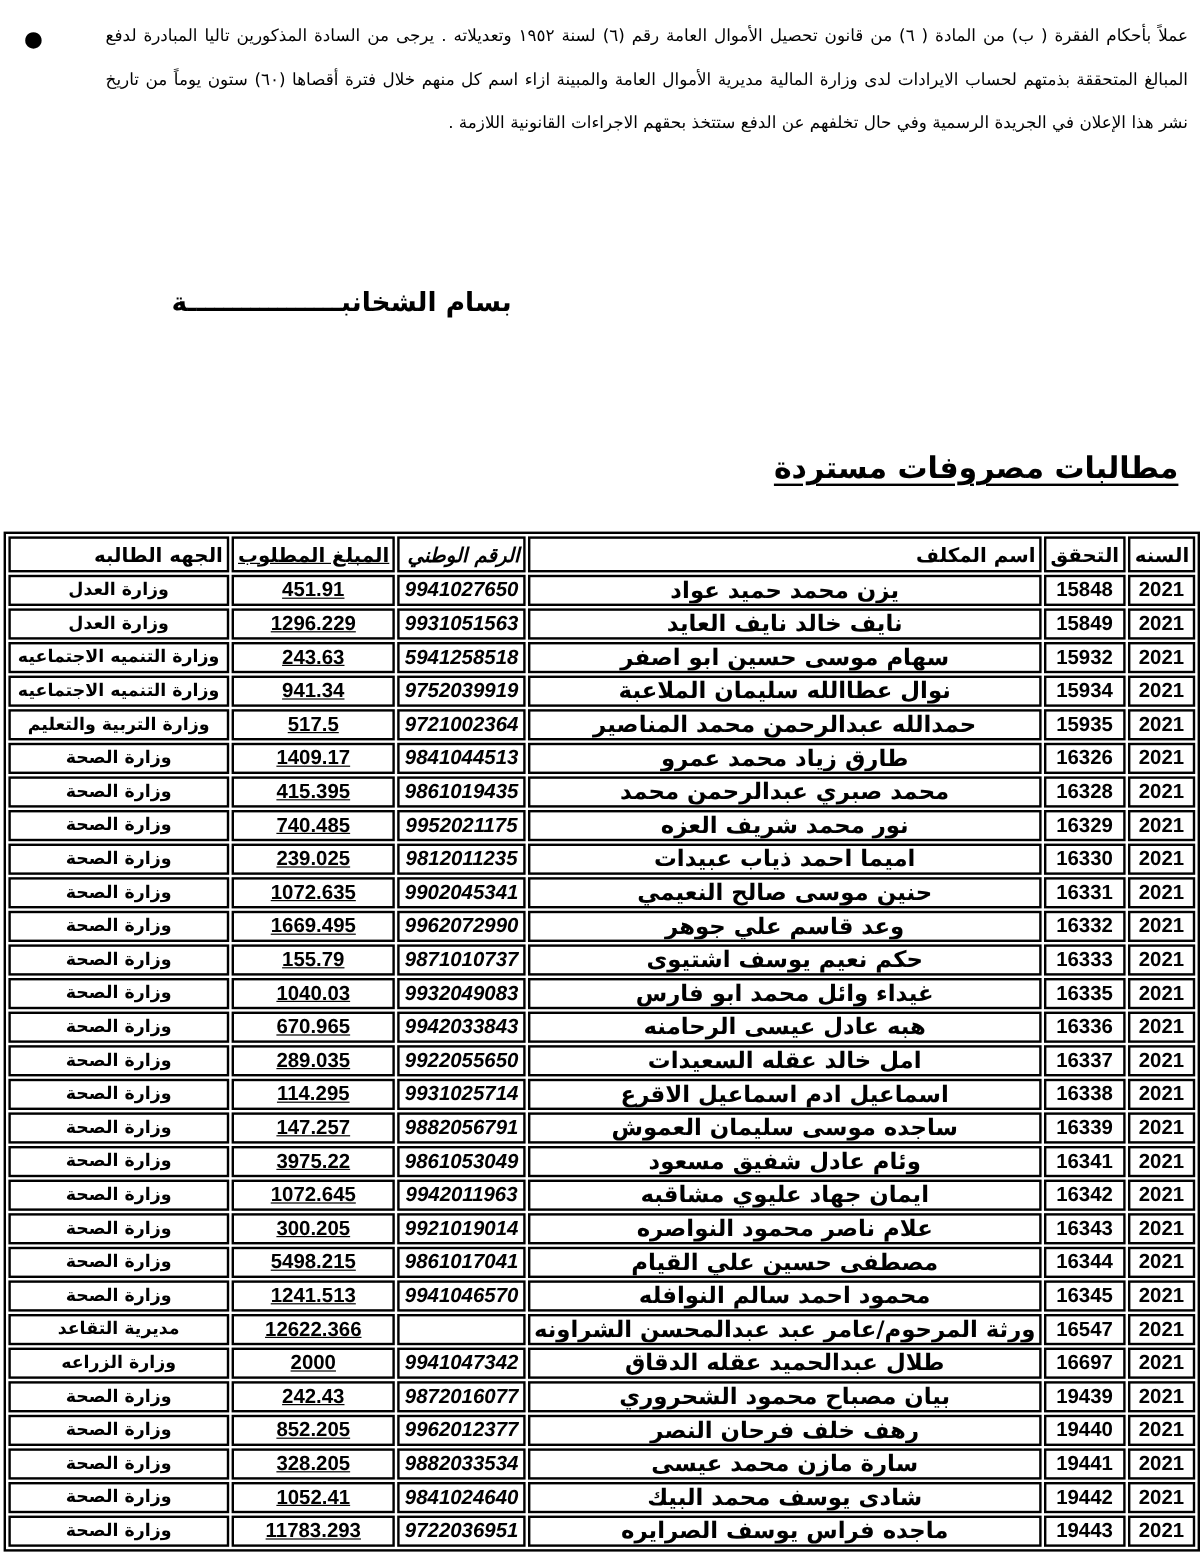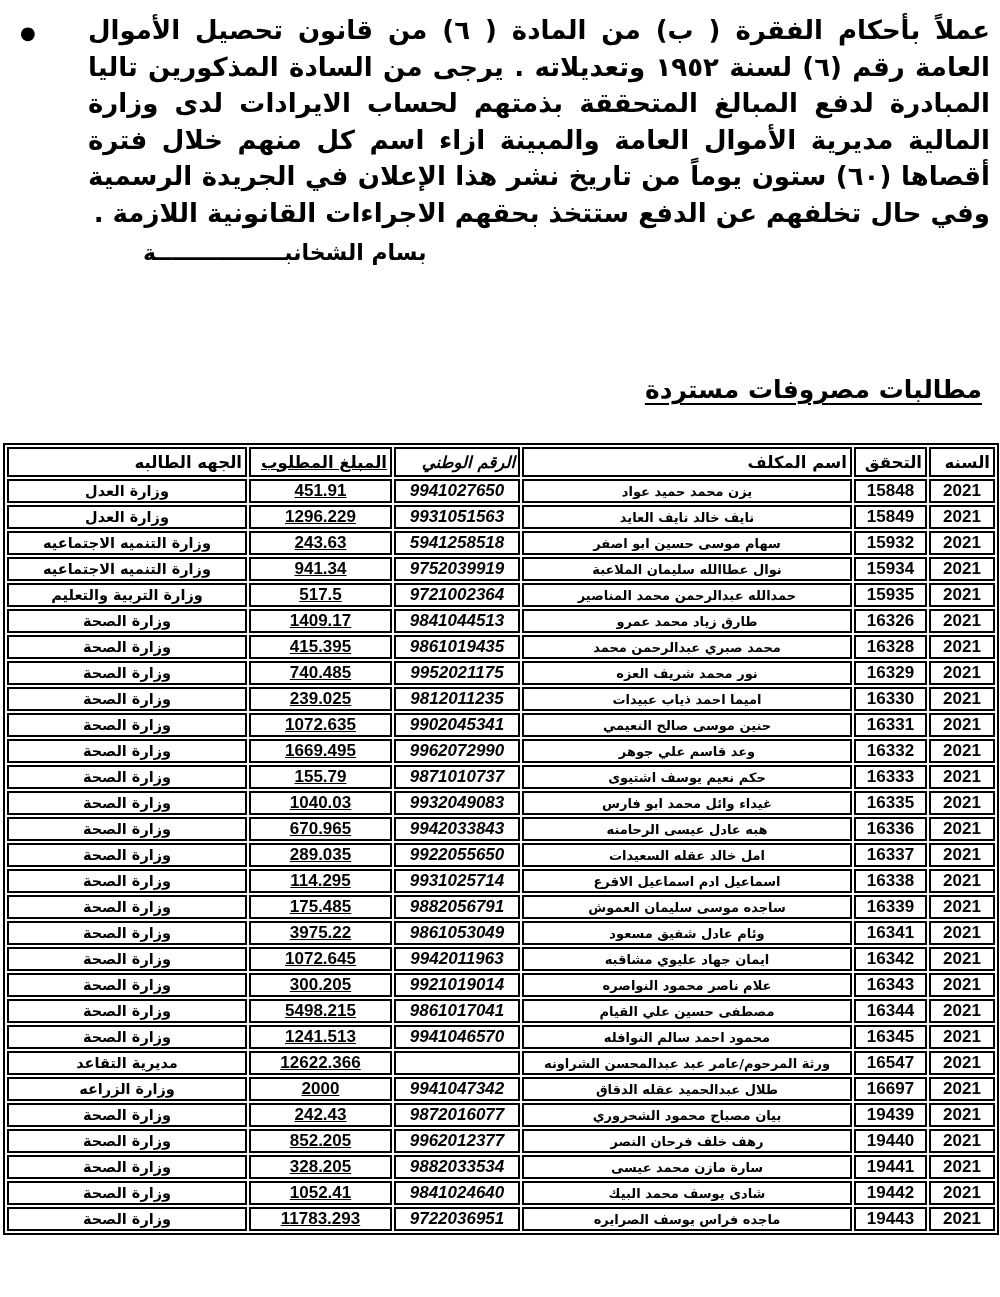--- a/index.html
+++ b/index.html
@@ -14,21 +14,21 @@
 
   
   .bullet {
     position:absolute; left:20px; top:24px;
     font-size:18px; line-height:18px; color:#000;
   }
   .notice {
     position:absolute; top:12px; right:10px; left:88px;
     direction:rtl;
     text-align:justify; text-align-last:right;
-    font-size:26px; font-weight:bold; line-height:36.5px;
+    font-size:14px; font-weight:normal; line-height:36.5px;
   }
 
   
   .signature {
     position:absolute; left:143px; top:228px;
     direction:rtl; text-align:right;
     font-weight:bold; font-size:22px; line-height:49px;
     white-space:nowrap;
   }
 
@@ -78,21 +78,21 @@
   .col-year      { width:66px; }
   .col-verification { width:73px; }
   .col-name      { width:330px; }
   .col-national_id { width:126px;font-style:italic; }
   .col-amount    { width:143px;text-decoration:underline; }
   .col-entity    { width:240px; }
   td.col-year, td.col-verification, td.col-national_id, td.col-amount {
     font-family:"Liberation Sans", sans-serif;
     font-size:17px;
   }
-  td.col-name   { font-size:13px; }
+  td.col-name   { font-size:19px; }
   td.col-entity { font-size:14.5px; }
 </style>
 </head>
 <body>
 
 <div class="page">
 
   <span class="bullet">●</span>
 
   <div class="notice">عملاً بأحكام الفقرة ( ب) من المادة ( ٦) من قانون تحصيل الأموال العامة رقم (٦) لسنة ١٩٥٢ وتعديلاته . يرجى من السادة المذكورين تاليا المبادرة لدفع المبالغ المتحققة بذمتهم لحساب الايرادات لدى وزارة المالية مديرية الأموال العامة والمبينة ازاء اسم كل منهم خلال فترة أقصاها (٦٠) ستون يوماً من تاريخ نشر هذا الإعلان في الجريدة الرسمية وفي حال تخلفهم عن الدفع ستتخذ بحقهم الاجراءات القانونية اللازمة .</div>
@@ -254,21 +254,21 @@
           <td class="col-name">اسماعيل ادم اسماعيل الاقرع</td>
           <td class="col-national_id">9931025714</td>
           <td class="col-amount">114.295</td>
           <td class="col-entity">وزارة الصحة</td>
         </tr>
         <tr>
           <td class="col-year">2021</td>
           <td class="col-verification">16339</td>
           <td class="col-name">ساجده موسى سليمان العموش</td>
           <td class="col-national_id">9882056791</td>
-          <td class="col-amount">175.485</td>
+          <td class="col-amount">147.257</td>
           <td class="col-entity">وزارة الصحة</td>
         </tr>
         <tr>
           <td class="col-year">2021</td>
           <td class="col-verification">16341</td>
           <td class="col-name">وئام عادل شفيق مسعود</td>
           <td class="col-national_id">9861053049</td>
           <td class="col-amount">3975.22</td>
           <td class="col-entity">وزارة الصحة</td>
         </tr>

